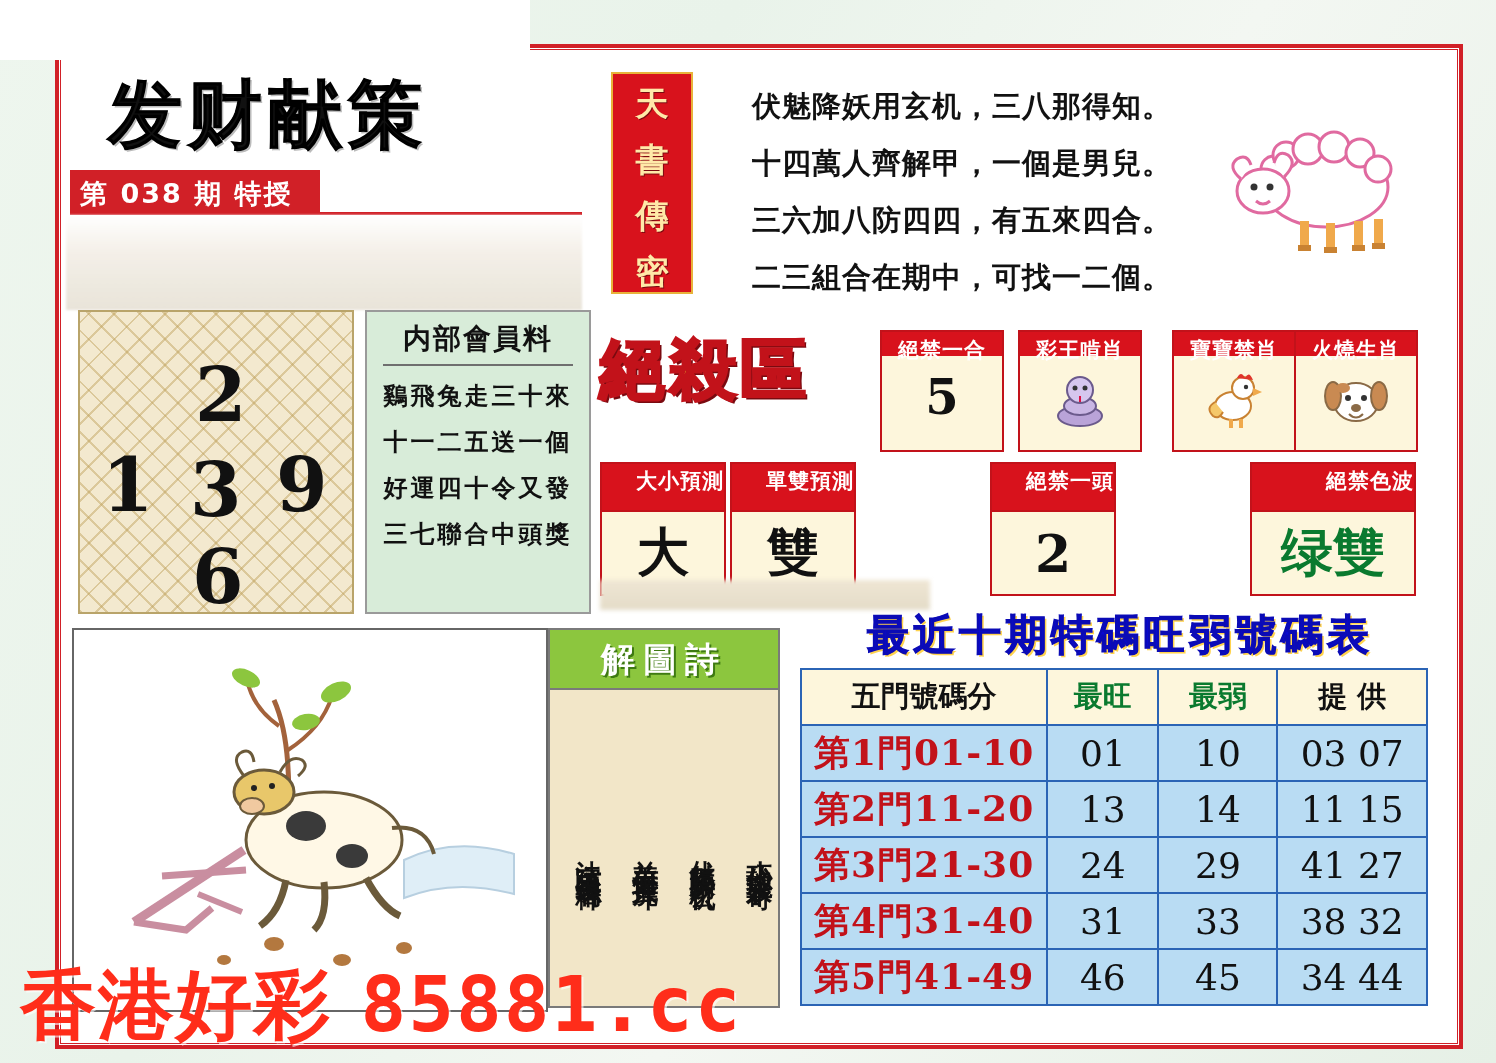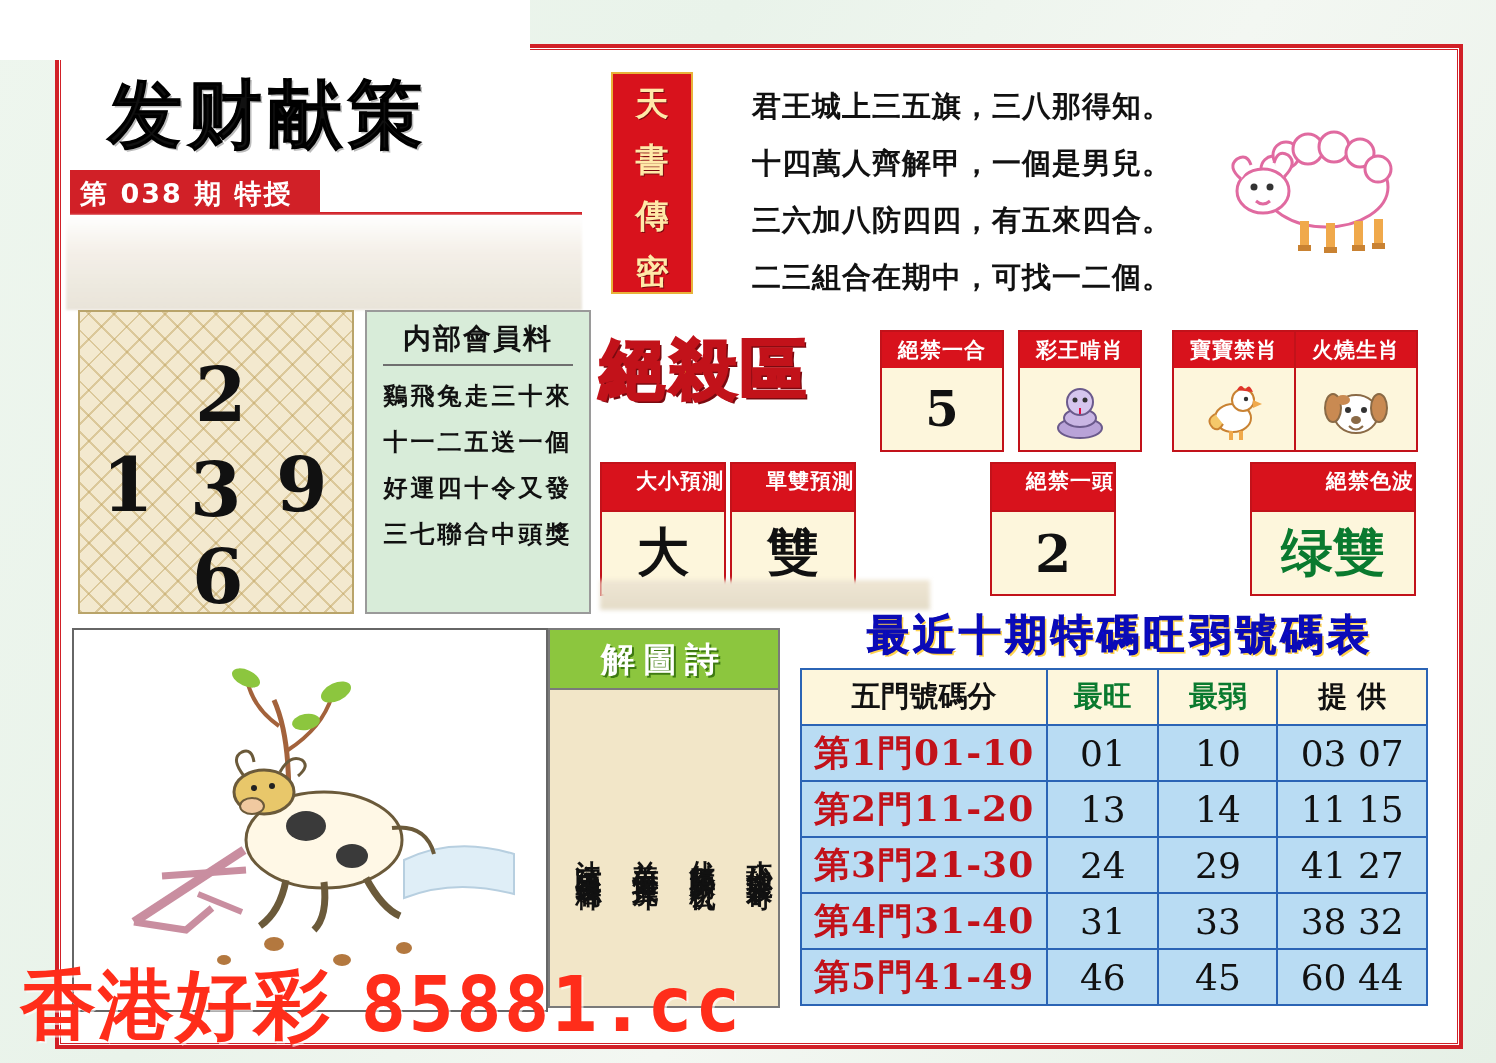--- a/index.html
+++ b/index.html
@@ -121,21 +121,21 @@
     font-size:66px;font-weight:bold;letter-spacing:4px;color:#f3ec32;
     -webkit-text-stroke:3px #c2121a;
     text-shadow:3px 3px 0 #7a0a10;
     font-family:"DejaVu Sans","Liberation Sans",sans-serif;
     line-height:96px;
   }
 
   
   .zcards{position:absolute;left:880px;top:330px;width:536px;height:122px;}
   .zcard{position:absolute;top:0;width:124px;height:122px;border:2px solid #c2121a;background:#fdf6dc;box-sizing:border-box;}
-  .zcard .zh{height:36px;background:#d8121c;color:#fff;font-size:21px;font-weight:bold;text-align:center;line-height:36px;letter-spacing:1px;}
+  .zcard .zh{height:24px;background:#d8121c;color:#fff;font-size:21px;font-weight:bold;text-align:center;line-height:36px;letter-spacing:1px;}
   .zcard .zb{height:82px;display:flex;align-items:center;justify-content:center;}
   .zcard .zb .big{font-size:48px;font-weight:bold;color:#111;font-family:"DejaVu Serif","Liberation Serif",serif;}
   .zc1{left:0;}
   .zc2{left:138px;}
   .zc3{left:292px;}
   .zc4{left:414px;width:124px;}
 
   
   .prow{position:absolute;left:600px;top:462px;width:816px;height:118px;}
   .pcol{position:absolute;top:0;box-sizing:border-box;}
@@ -228,21 +228,21 @@
   <div class="blur-patch"></div>
 
   <div class="tianshu">
     <span>天</span>
     <span>書</span>
     <span>傳</span>
     <span>密</span>
   </div>
 
   <div class="poem">
-    <div>君王城上三五旗，三八那得知。</div>
+    <div>伏魅降妖用玄机，三八那得知。</div>
     <div>十四萬人齊解甲，一個是男兒。</div>
     <div>三六加八防四四，有五來四合。</div>
     <div>二三組合在期中，可找一二個。</div>
   </div>
 
   <div class="sheep">
     <svg width="205" height="140" viewBox="0 0 205 140">
       <ellipse cx="118" cy="62" rx="62" ry="40" fill="#ffffff" stroke="#e06aa0" stroke-width="3"></ellipse>
       <circle cx="66" cy="44" r="13" fill="#fff" stroke="#e06aa0" stroke-width="3"></circle>
       <circle cx="78" cy="30" r="13" fill="#fff" stroke="#e06aa0" stroke-width="3"></circle>
@@ -444,21 +444,21 @@
       <tr>
         <td class="first">第4門31-40</td>
         <td>31</td>
         <td>33</td>
         <td>38 32</td>
       </tr>
       <tr>
         <td class="first">第5門41-49</td>
         <td>46</td>
         <td>45</td>
-        <td>60 44</td>
+        <td>34 44</td>
       </tr>
     </tbody>
   </table>
 
   <div class="wm">
     <span>香港好彩</span>
     <span class="num">85881.cc</span>
   </div>
 
 </div>

